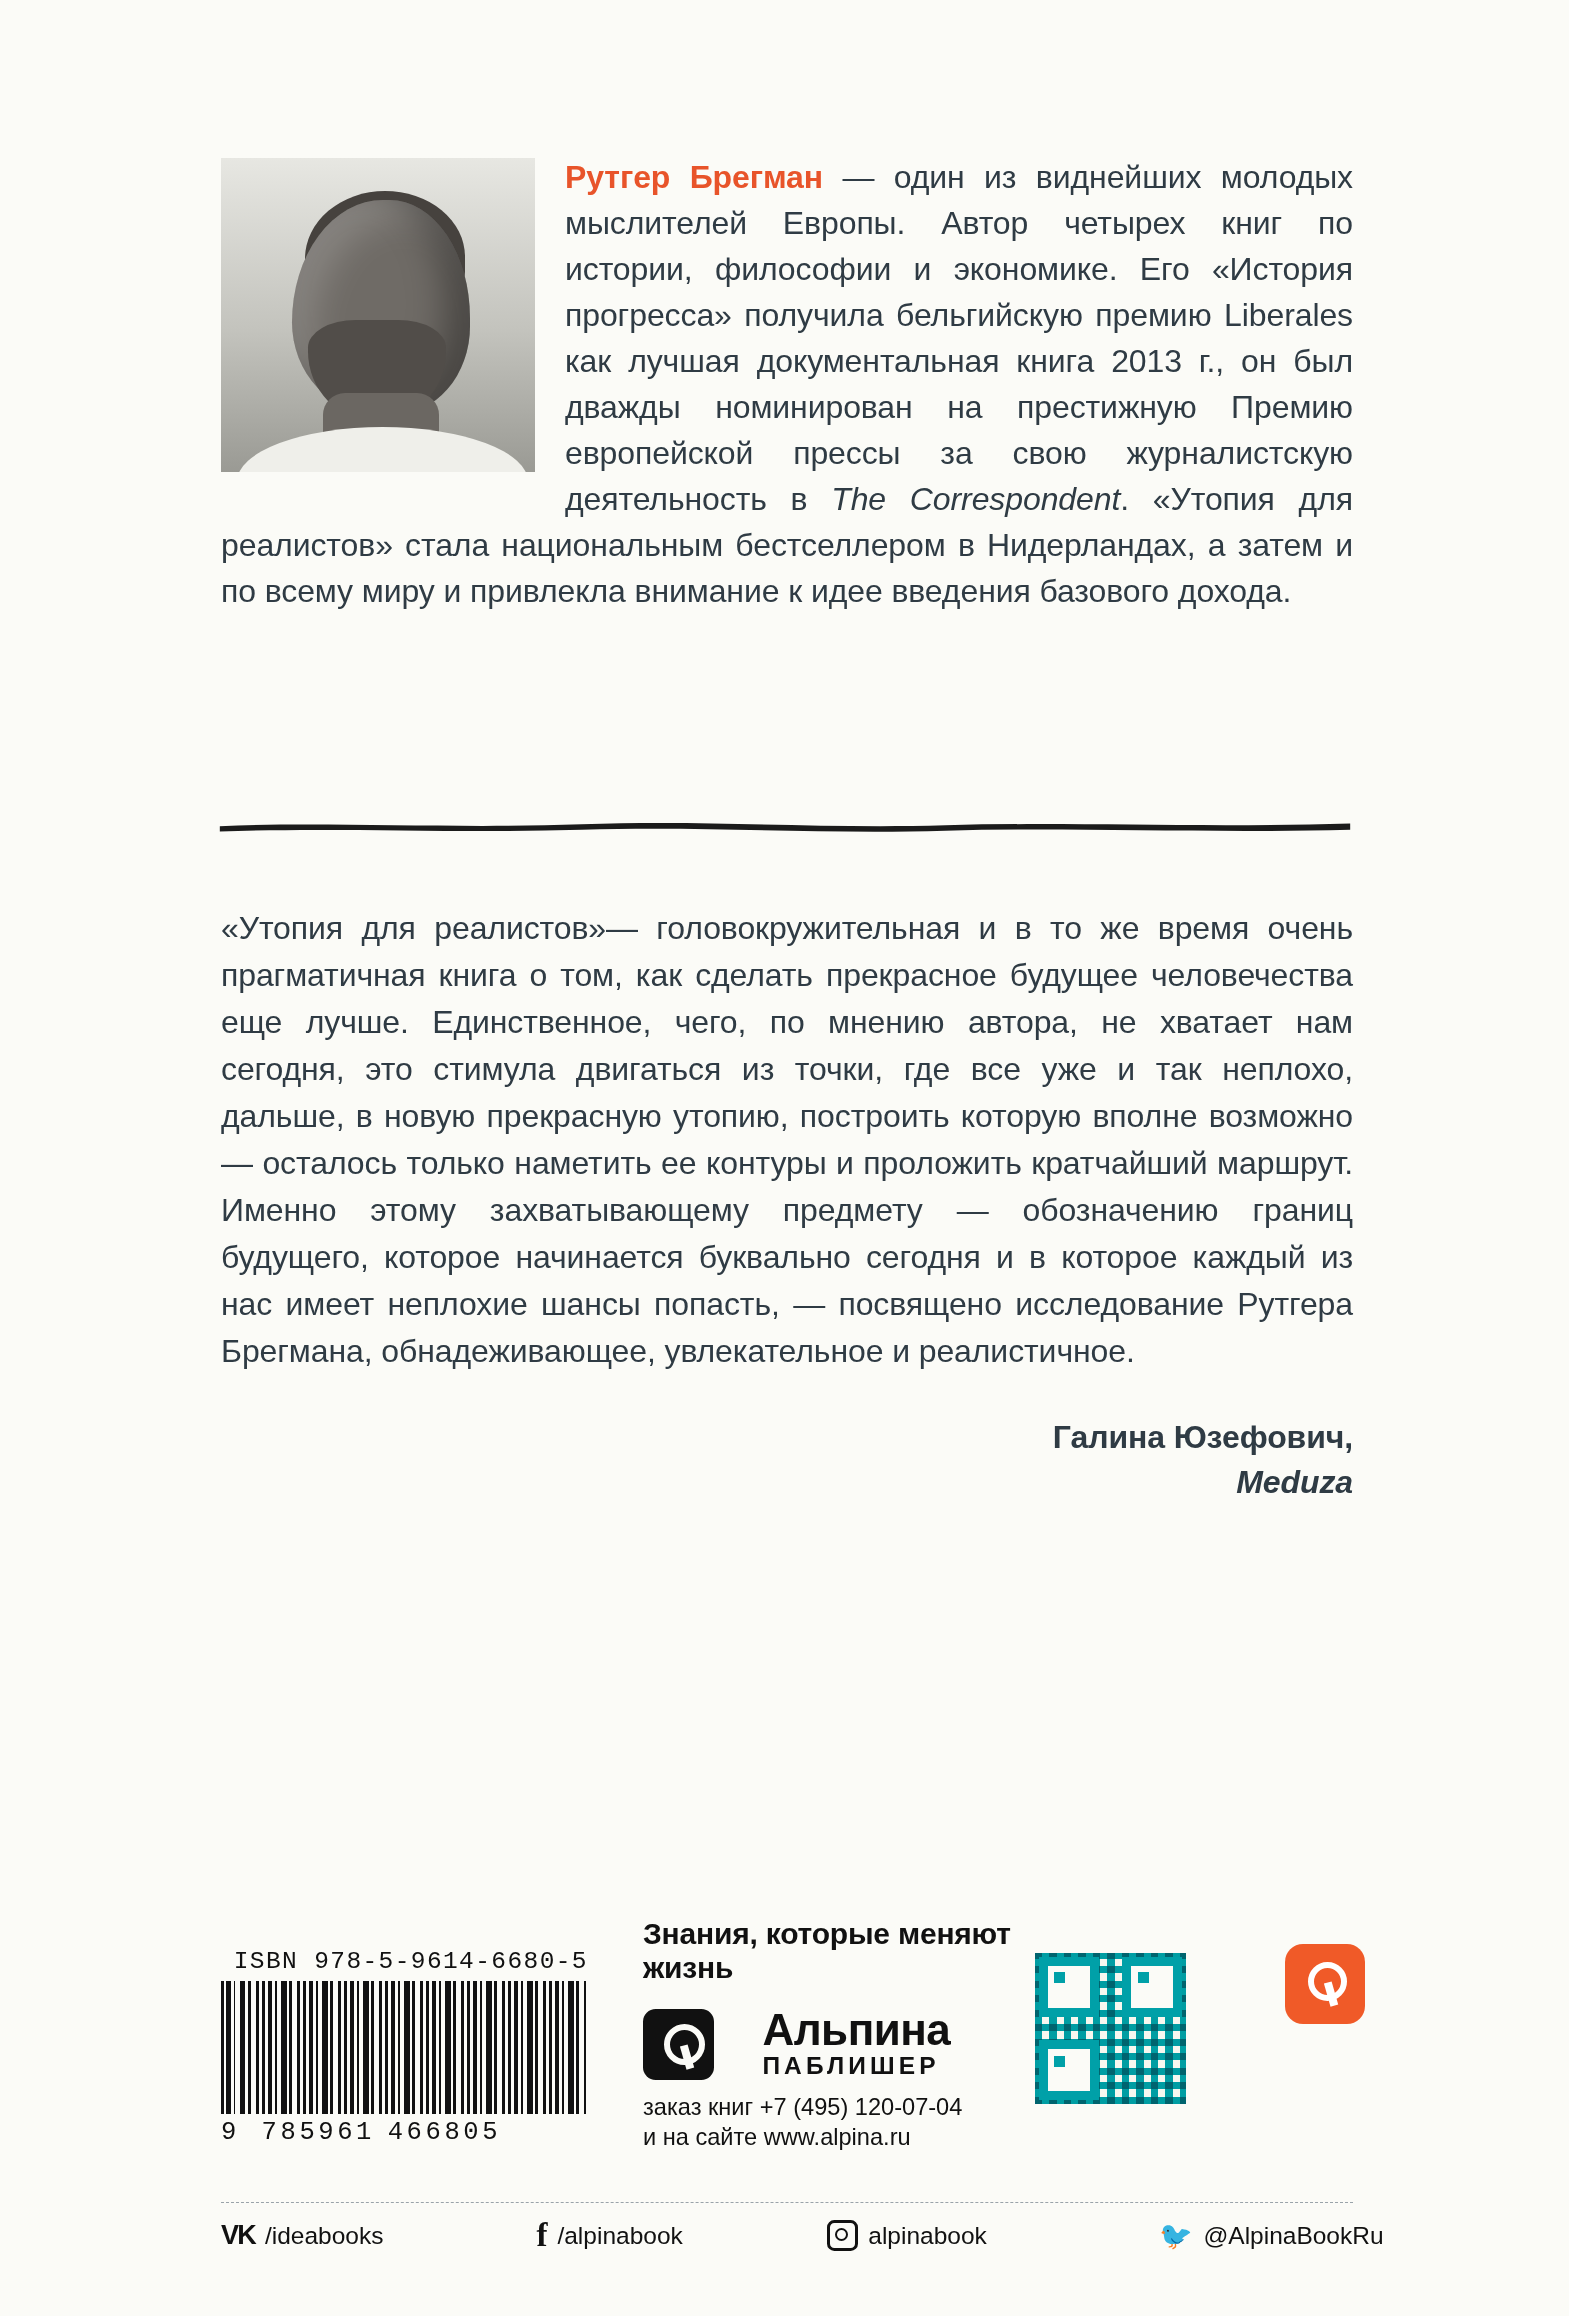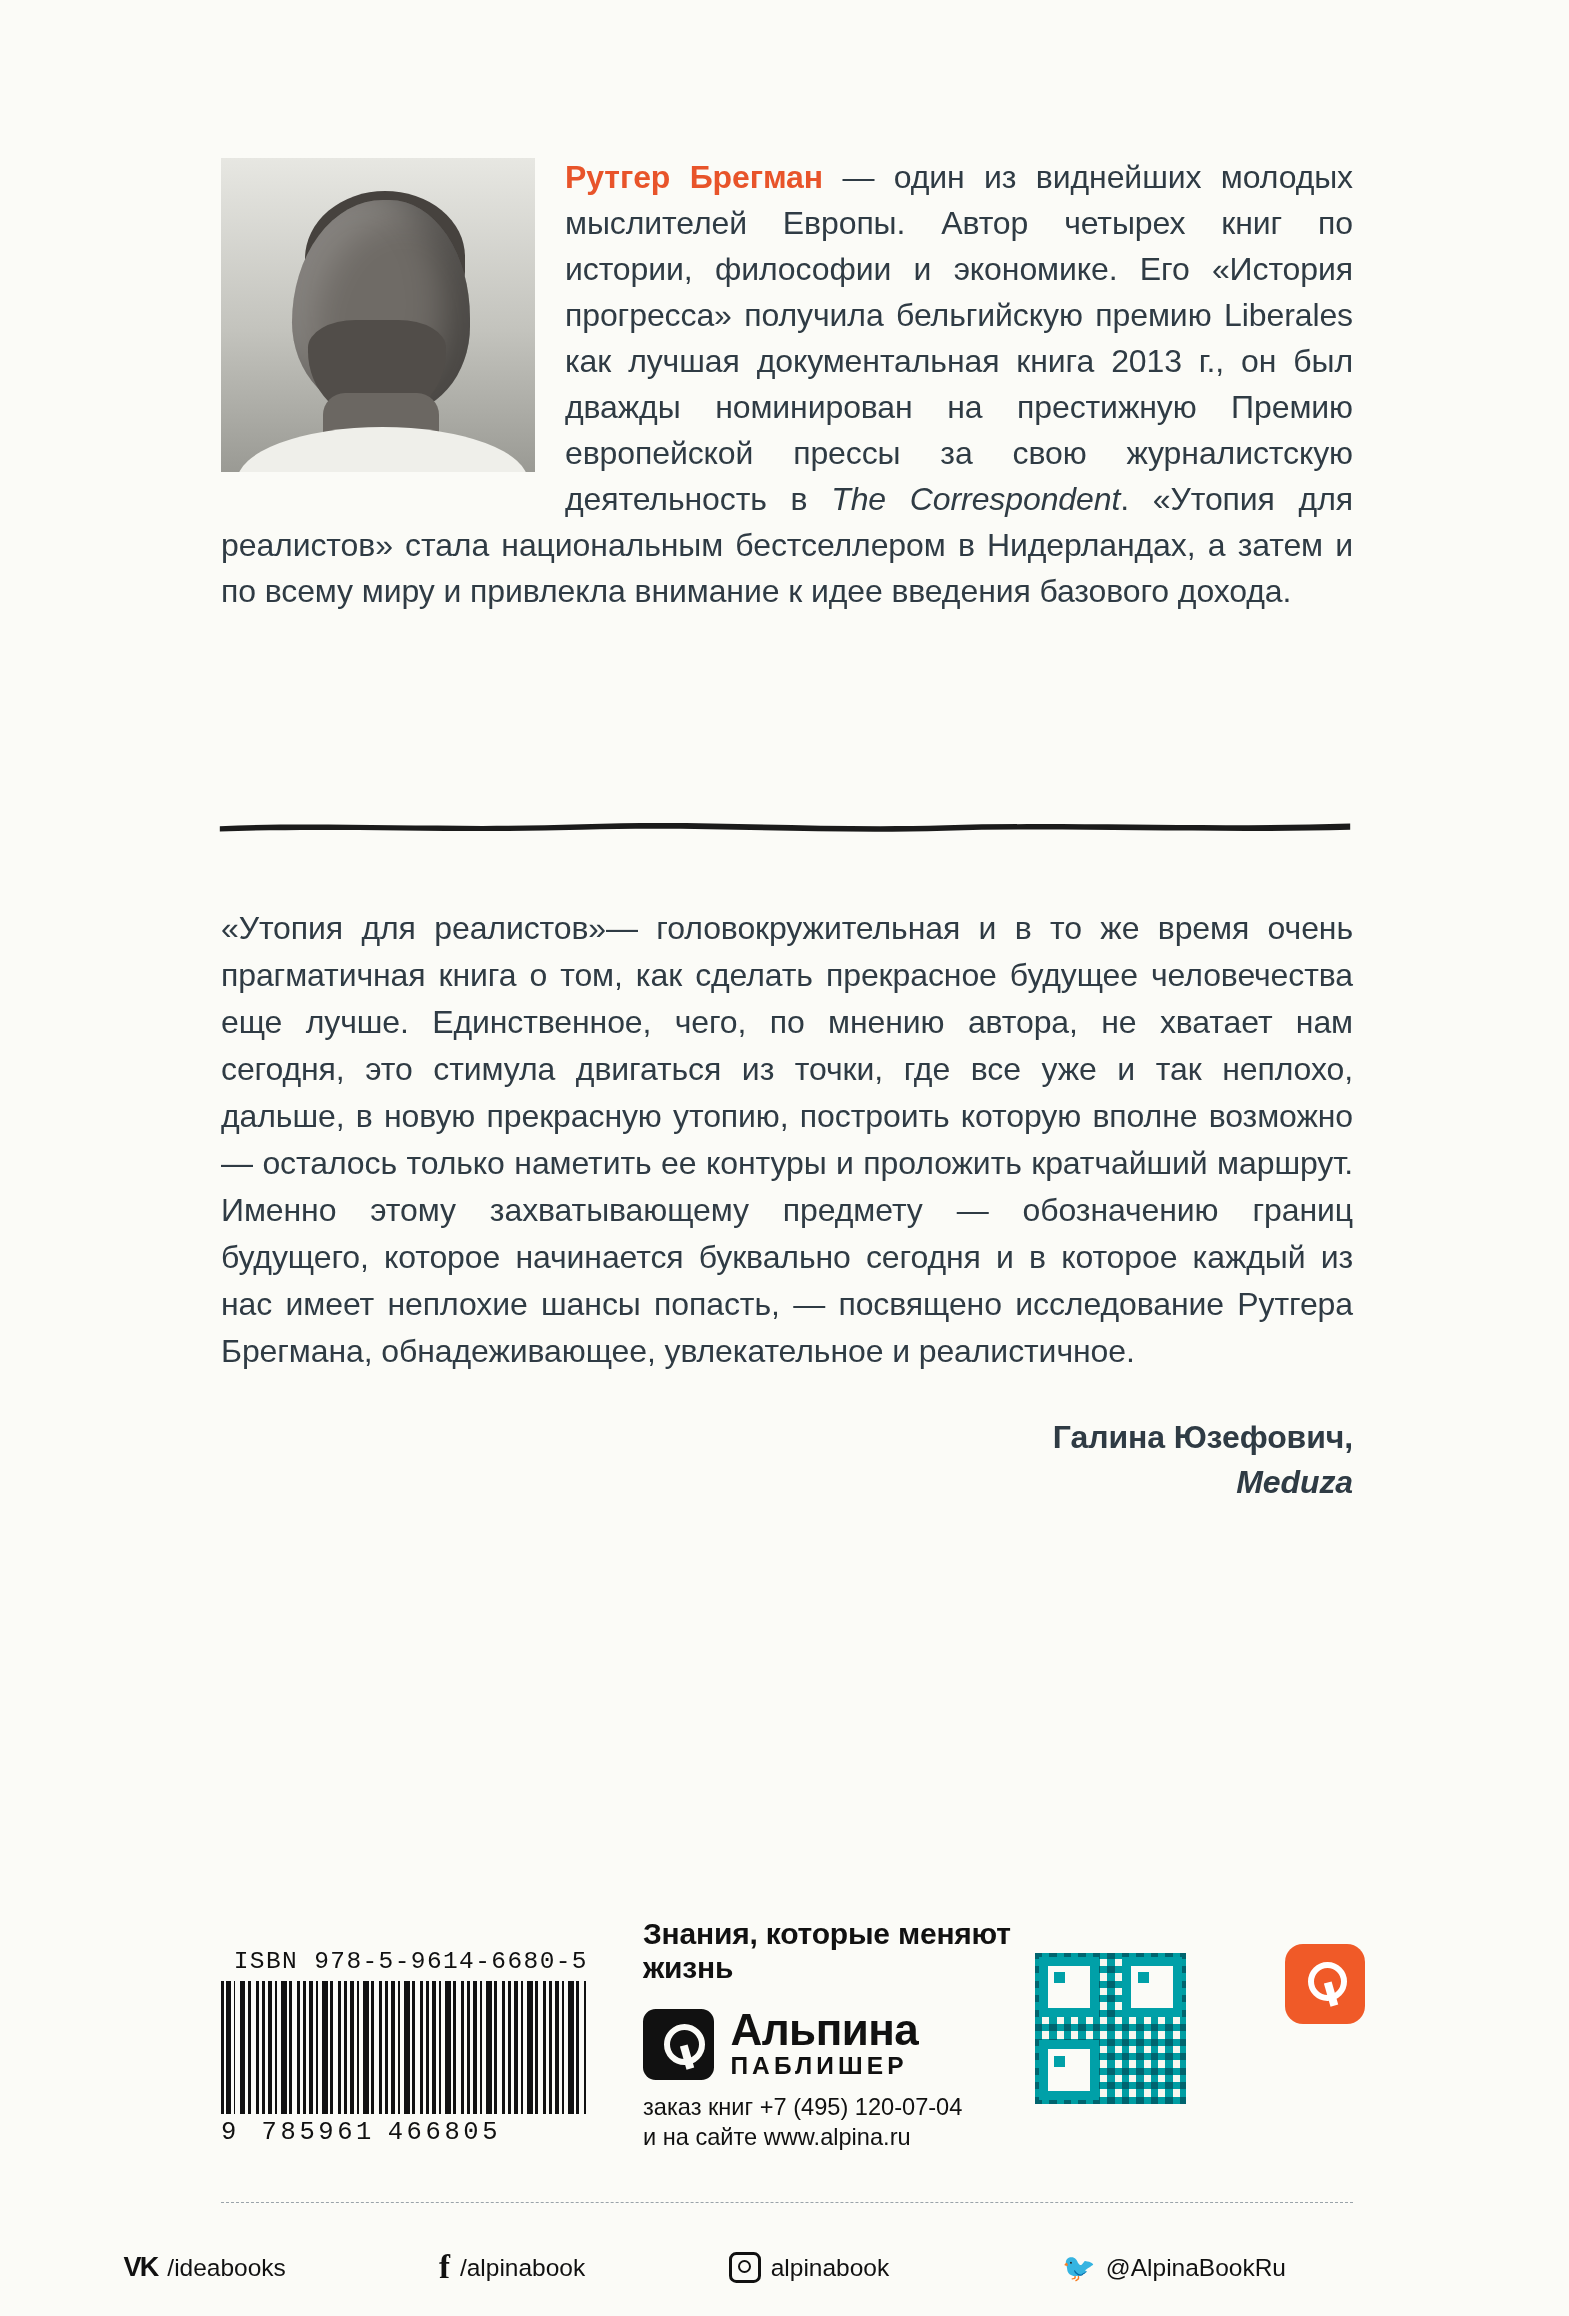--- a/index.html
+++ b/index.html
@@ -199,20 +199,21 @@
   .slogan {
     font-size: 30px;
     font-weight: bold;
     color: #111;
     letter-spacing: -0.2px;
   }
   .logo-row {
     display: flex;
     align-items: center;
     margin-top: 23.6px;
+    gap: 32px;
   }
   .logo-mark {
     width: 71px;
     height: 71px;
     background: #111;
     border-radius: 12.7px;
     position: relative;
     margin-right: 16.4px;
   }
   .logo-mark::before {
@@ -324,27 +325,26 @@
   .dashed {
     position: absolute;
     left: 221px;
     top: 329px;
     width: 1132px;
     border-top: 1.8px dashed #9aa3a9;
   }
   .socials {
     position: absolute;
     left: 221px;
-    top: 376px;
+    top: 344px;
     width: 1132px;
     display: flex;
     align-items: center;
     font-size: 24.5px;
     color: #111;
-    justify-content: flex-end;
   }
   .social {
     display: flex;
     align-items: center;
     margin-right: 67px;
   }
   .social .ic {
     display: inline-flex;
     align-items: center;
     justify-content: center;

